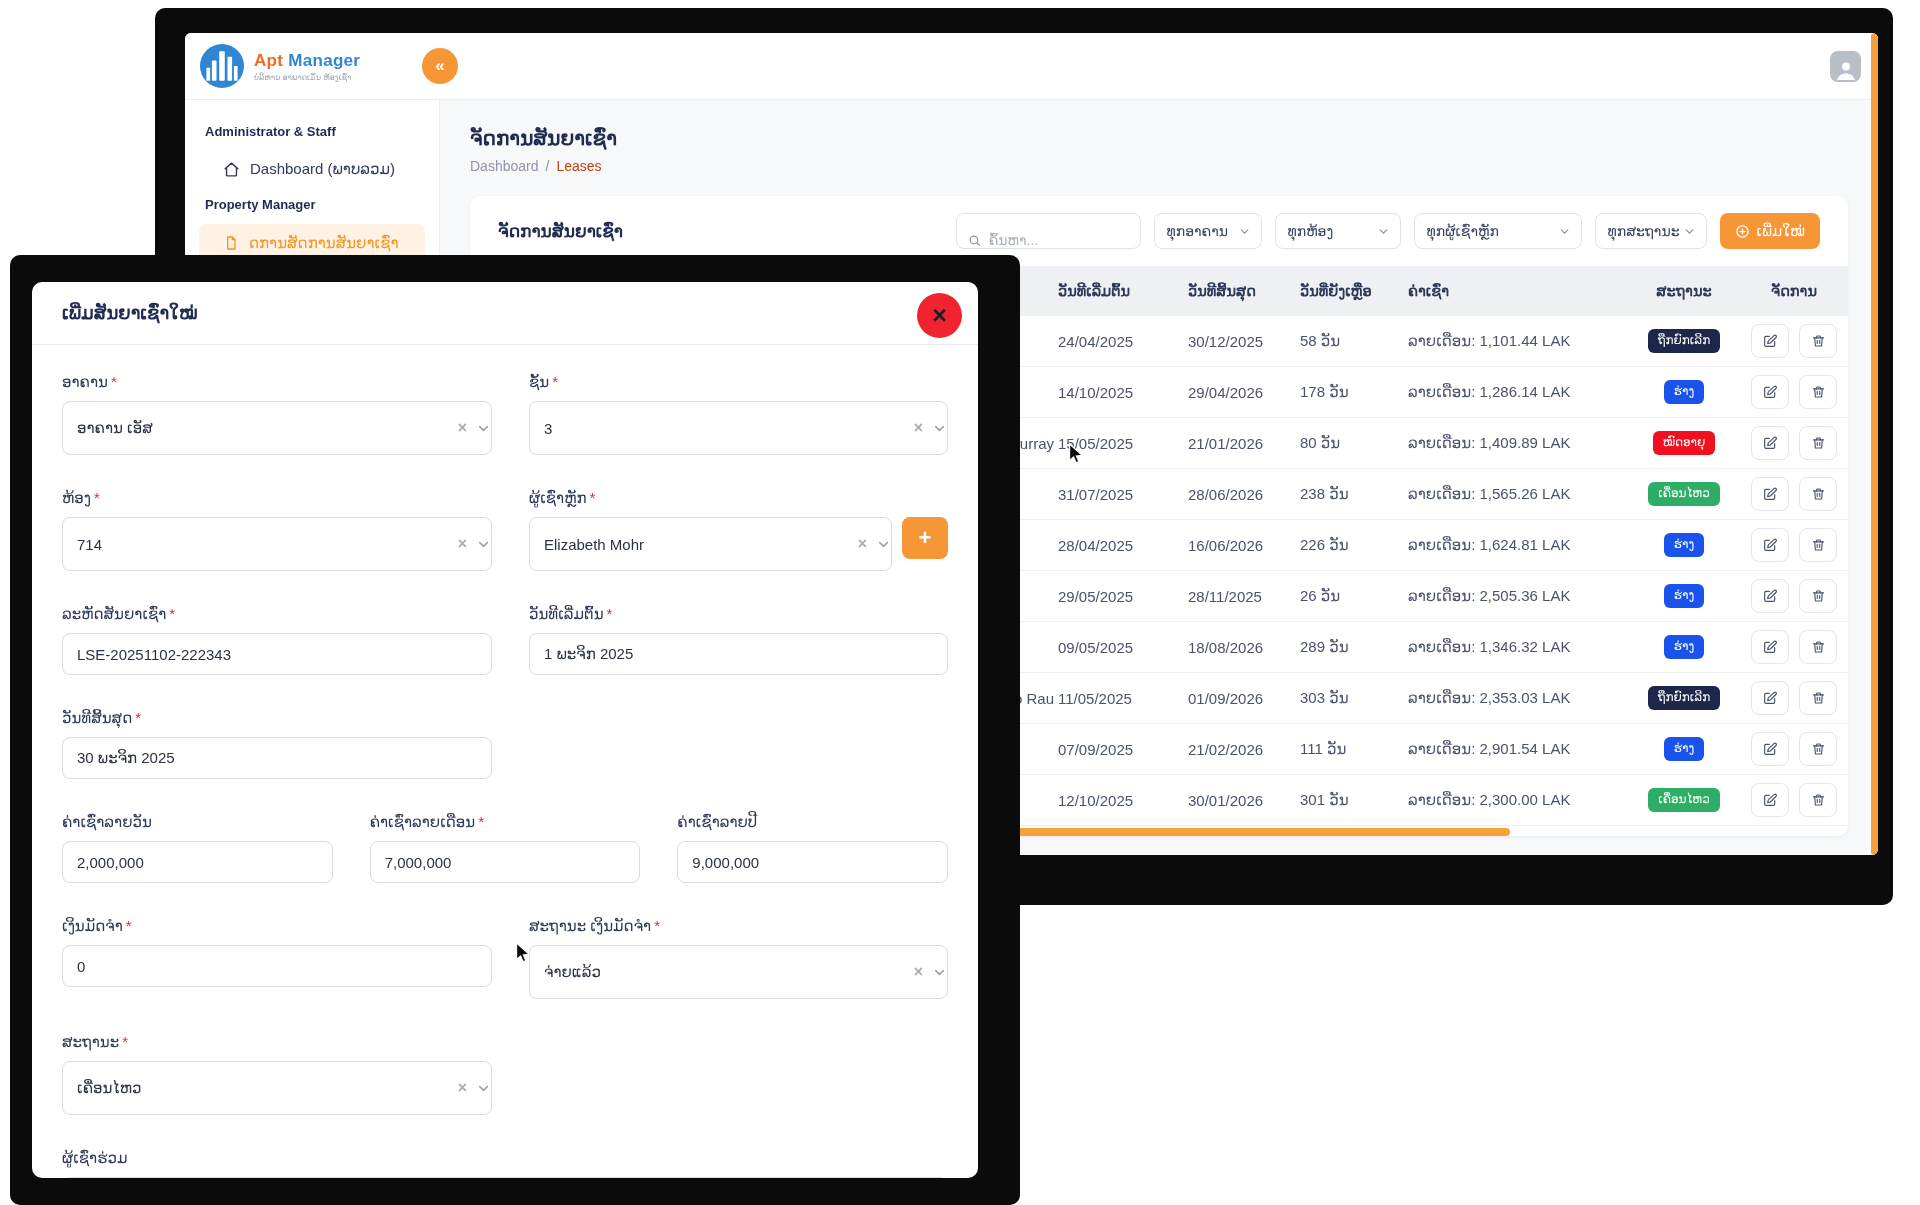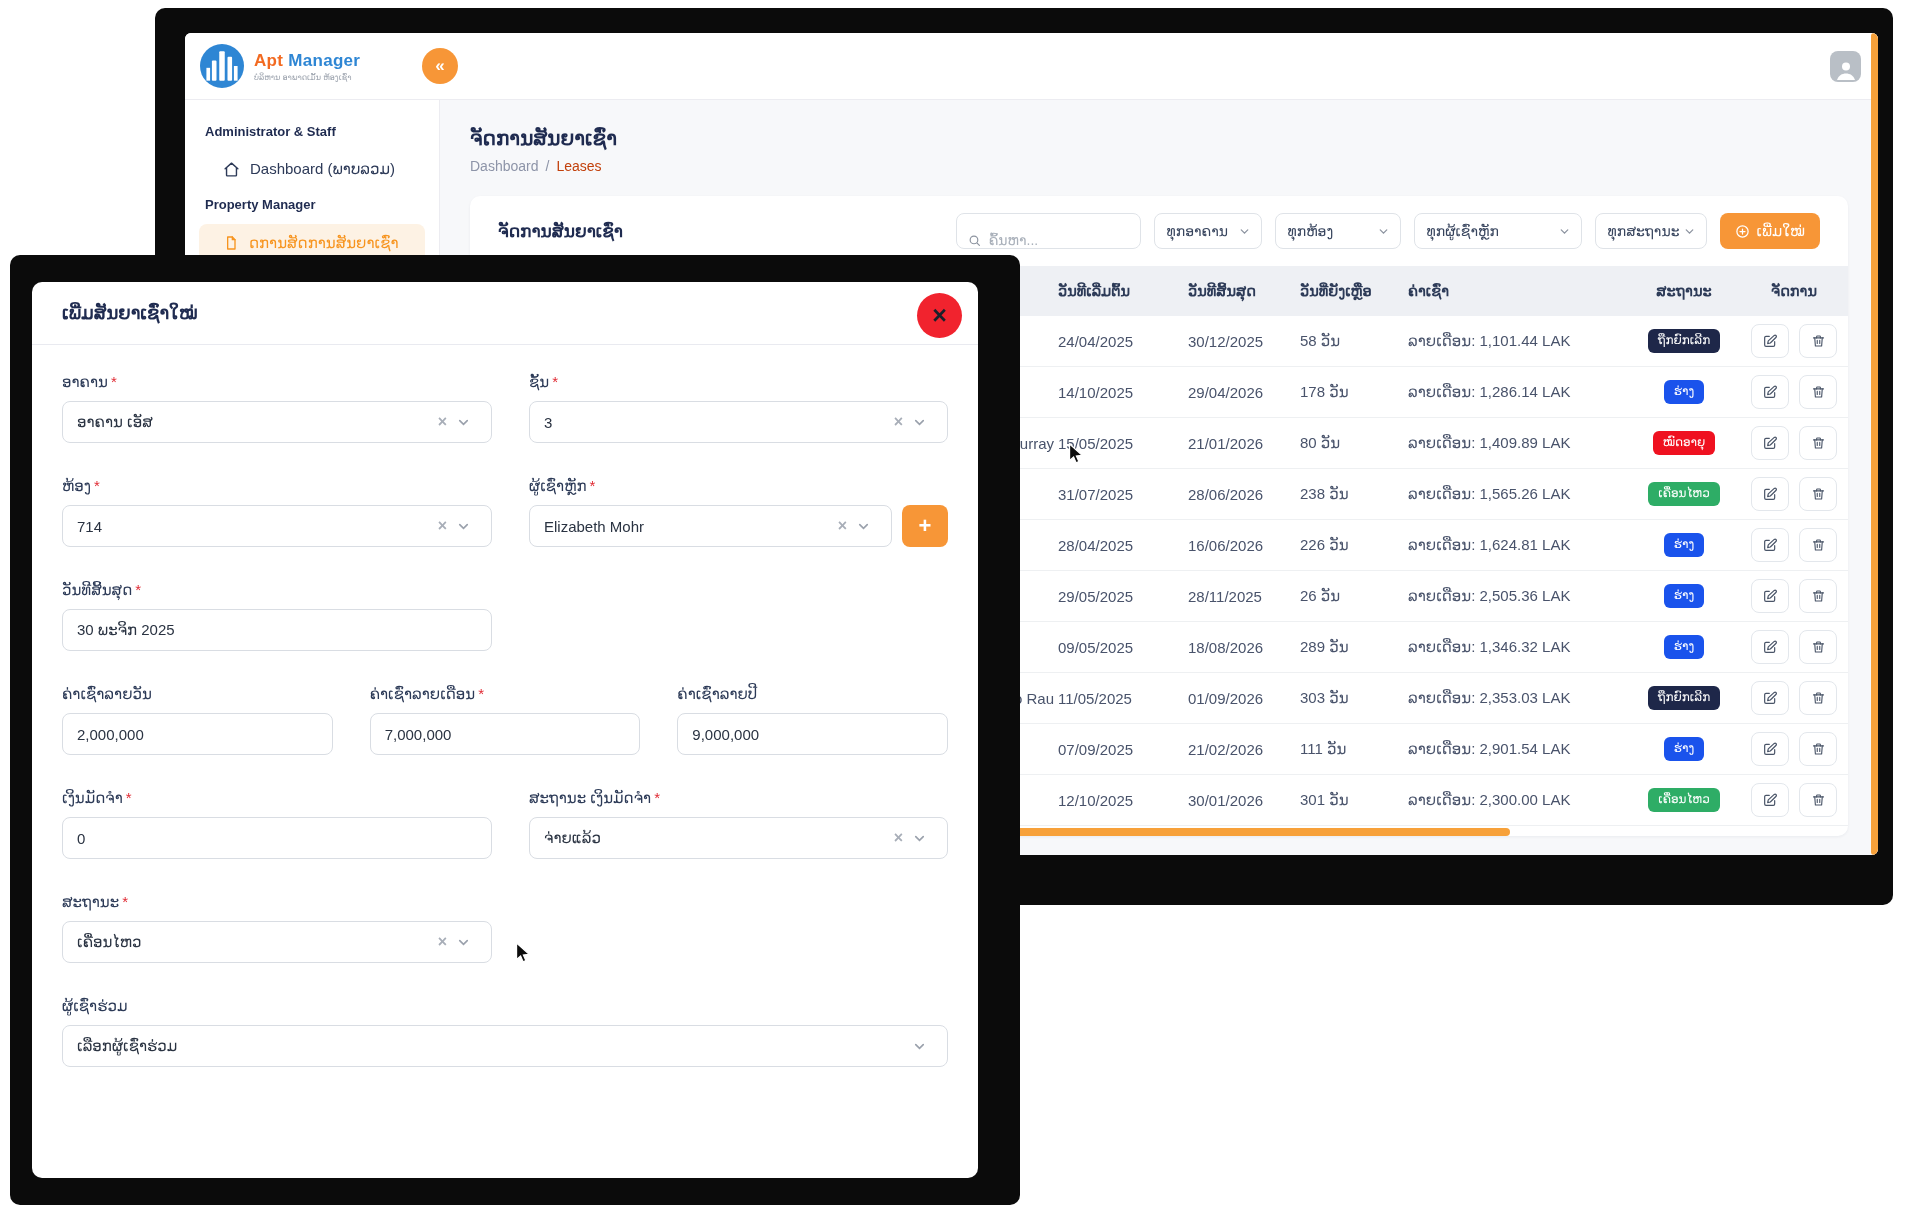--- a/index.html
+++ b/index.html
@@ -72,21 +72,21 @@
   .modal-title { font-size:18px; font-weight:bold; color:#1f2b50; }
   .modal-close { position:absolute; right:16px; top:11px; width:45px; height:45px; border-radius:50%; background:#f1232e;
     display:flex; align-items:center; justify-content:center; font-size:25px; font-weight:bold; color:#18202b; cursor:pointer; }
   .modal-body { padding:28px 30px 0; }
   .frow { display:flex; gap:37px; margin-bottom:34px; }
   .fcol { display:flex; flex-direction:column; }
   .half1 { width:430px; } .half2 { width:419px; } .third { width:278px; } .full { width:886px; }
   .flabel { font-size:15px; color:#2c3a57; font-weight:500; margin-bottom:10px; }
   .req { color:#e02a33; margin-left:3px; }
   .finput { height:42px; border:1px solid #d9dde3; border-radius:8px; padding:0 14px; font-size:15px; color:#2a3342; font-family:inherit; outline:0; width:100%; background:#fff; }
-  .fselect { height:42px; border:1px solid #d9dde3; border-radius:8px; padding:0 20px 0 14px; font-size:15px; color:#2a3342;
+  .fselect { height:54px; border:1px solid #d9dde3; border-radius:8px; padding:0 0 0 14px; font-size:15px; color:#2a3342;
     display:flex; align-items:center; justify-content:space-between; background:#fff; cursor:pointer; }
   .sel-icons { display:flex; align-items:center; gap:9px; }
   .clear-x { color:#a8aeb8; font-size:16px; font-weight:bold; cursor:pointer; }
   .tenant-line { display:flex; gap:10px; }
   .tenant-line .fselect { flex:1; }
   .plus-btn { width:46px; height:42px; background:#f79637; border:0; border-radius:8px; color:#fff; font-size:22px; font-weight:bold; cursor:pointer; font-family:inherit; }
 
   .cursor { z-index:10; pointer-events:none; }
 </style>
 </head>
@@ -534,20 +534,30 @@
                 <svg width="15" height="15" viewBox="0 0 24 24" fill="none" stroke="#9aa1ac" stroke-width="2.6" stroke-linecap="round">
                   <path d="M6 9l6 6 6-6"></path>
                 </svg>
               </span>
           </div>
           <button class="plus-btn"><span>+</span></button>
         </div>
       </div>
     </div>
 
+    <div class="frow">
+      <div class="fcol half1">
+        <div class="flabel"><span>ລະຫັດສັນຍາເຊົ່າ</span><span class="req">*</span></div>
+        <input class="finput" value="LSE-20251102-222343" style="">
+      </div>
+      <div class="fcol half2">
+        <div class="flabel"><span>ວັນທີເລີ່ມຕົ້ນ</span><span class="req">*</span></div>
+        <input class="finput" value="1 ພະຈິກ 2025" style="">
+      </div>
+    </div>
 
     <div class="frow">
       <div class="fcol half1">
         <div class="flabel"><span>ວັນທີສິ້ນສຸດ</span><span class="req">*</span></div>
         <input class="finput" value="30 ພະຈິກ 2025" style="">
       </div>
       <div class="fcol half2"></div>
     </div>
 
     <div class="frow" style="">

